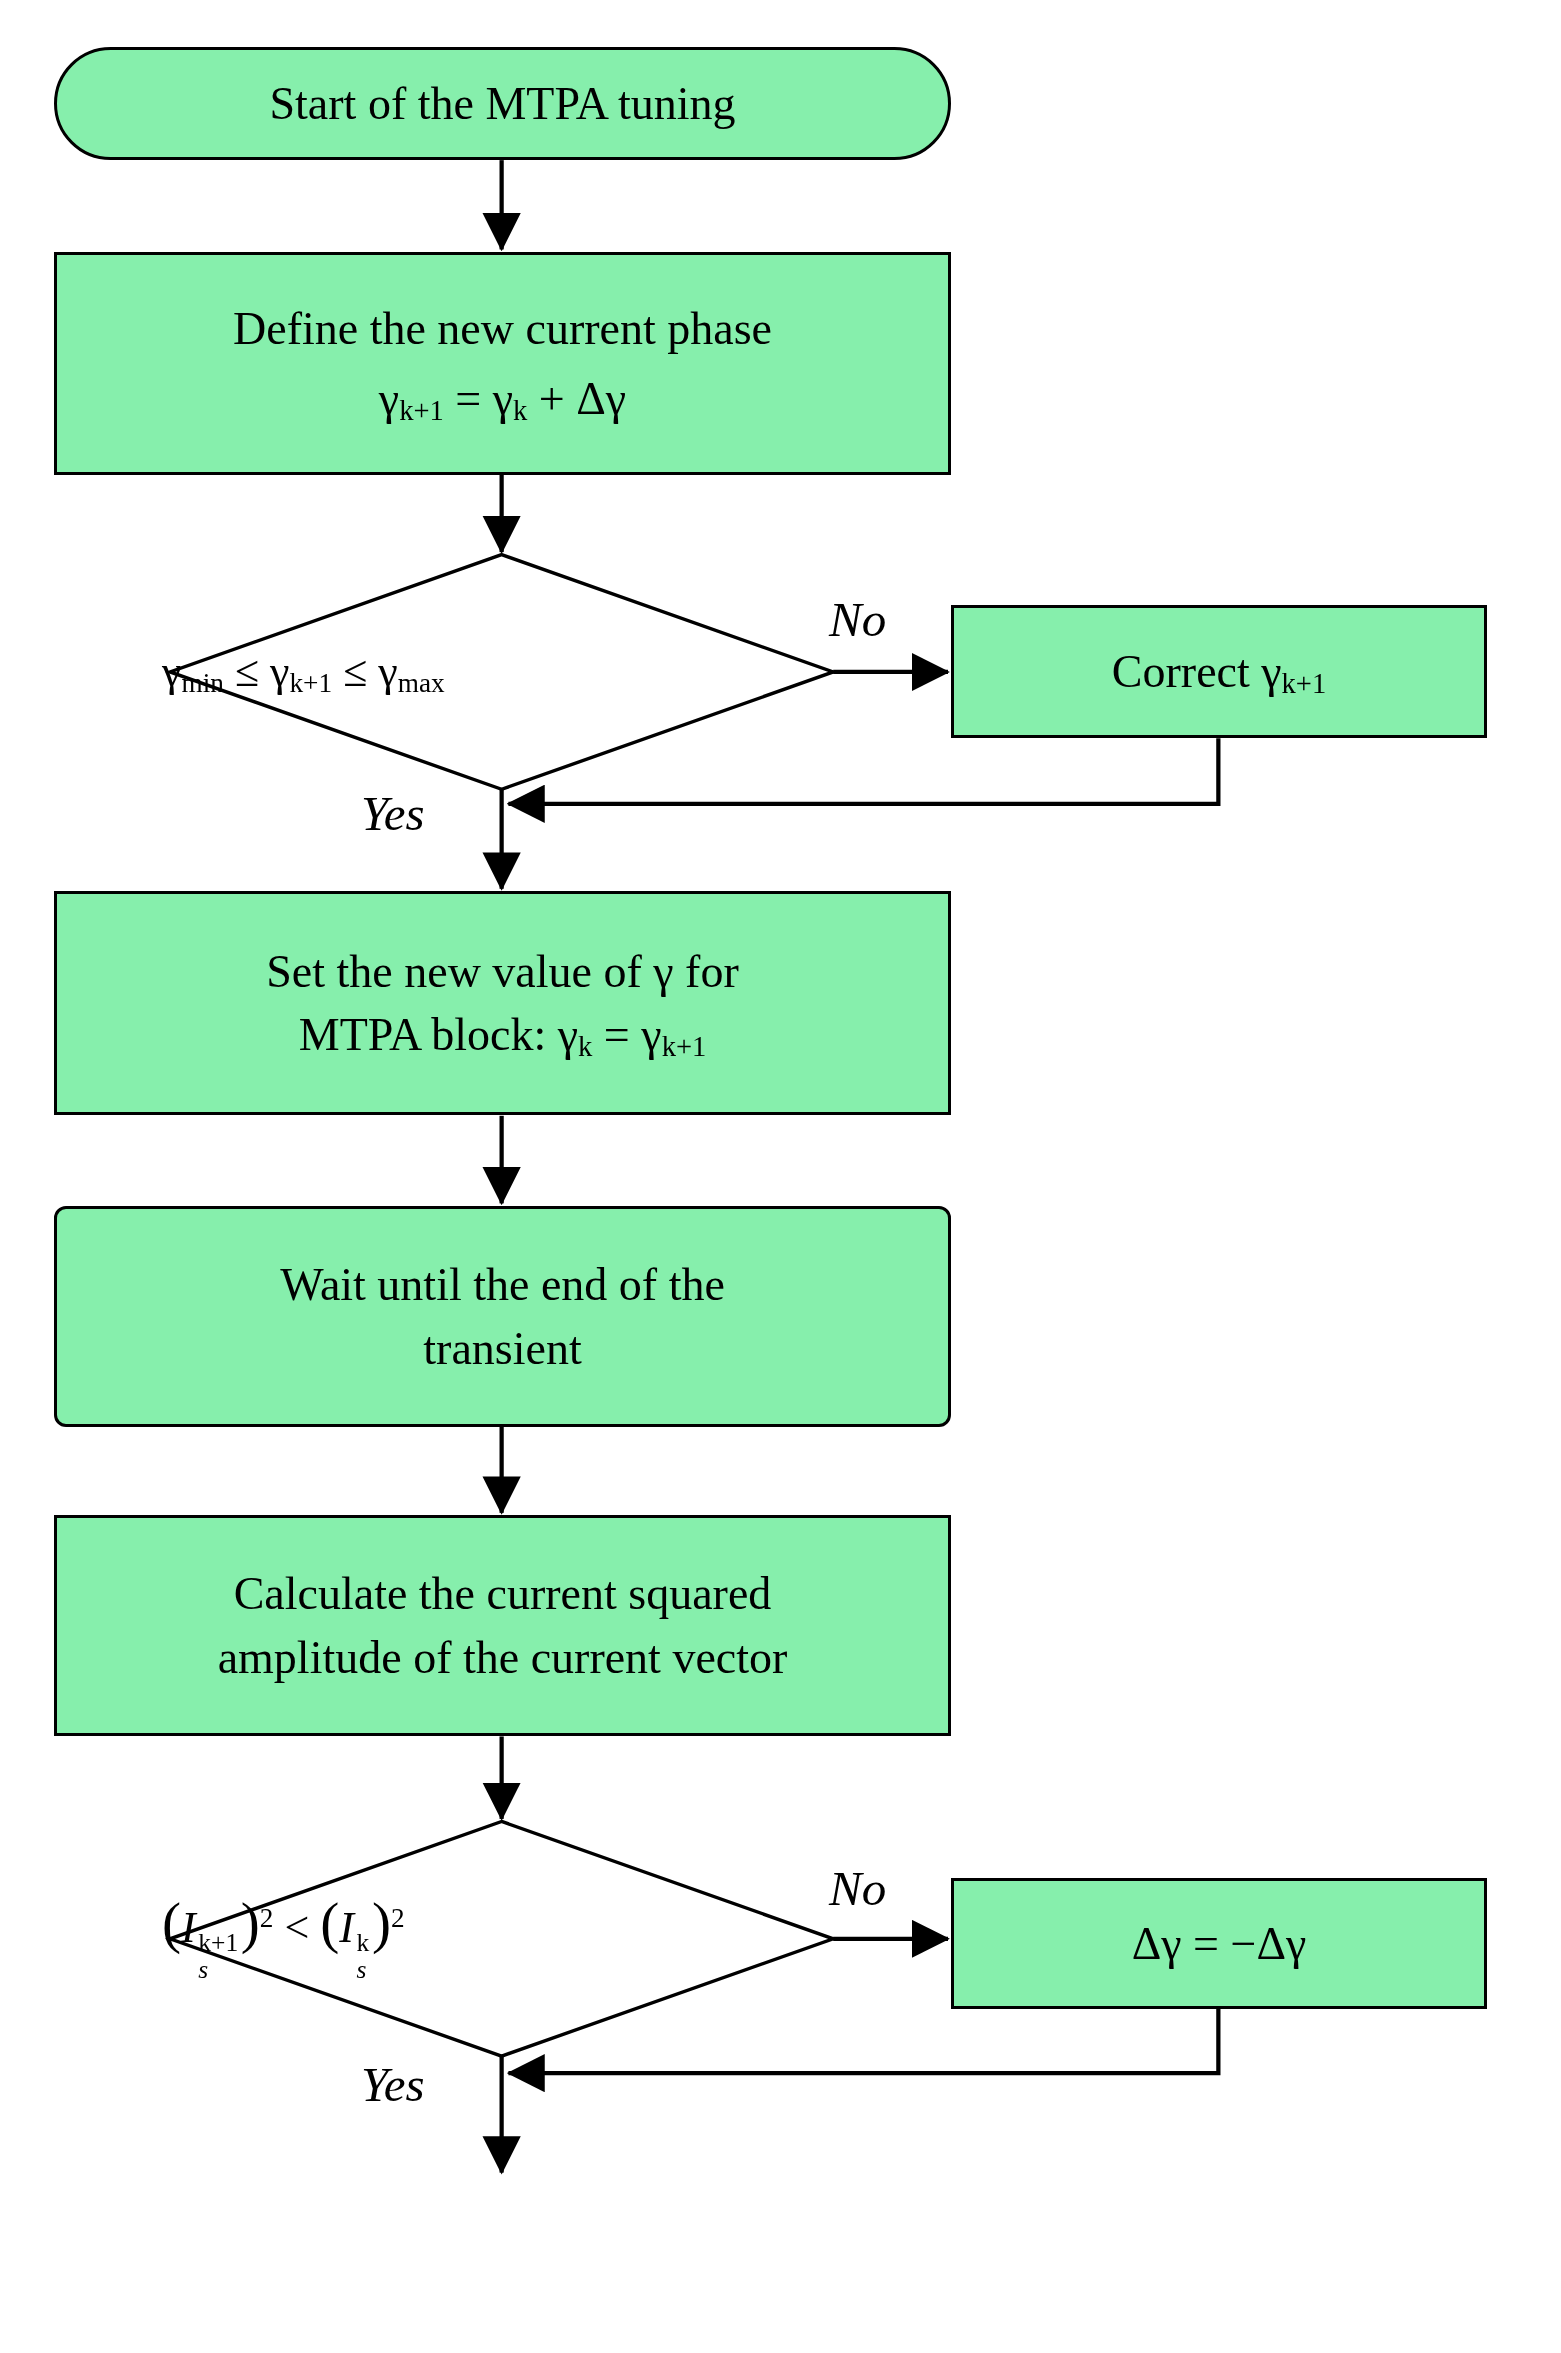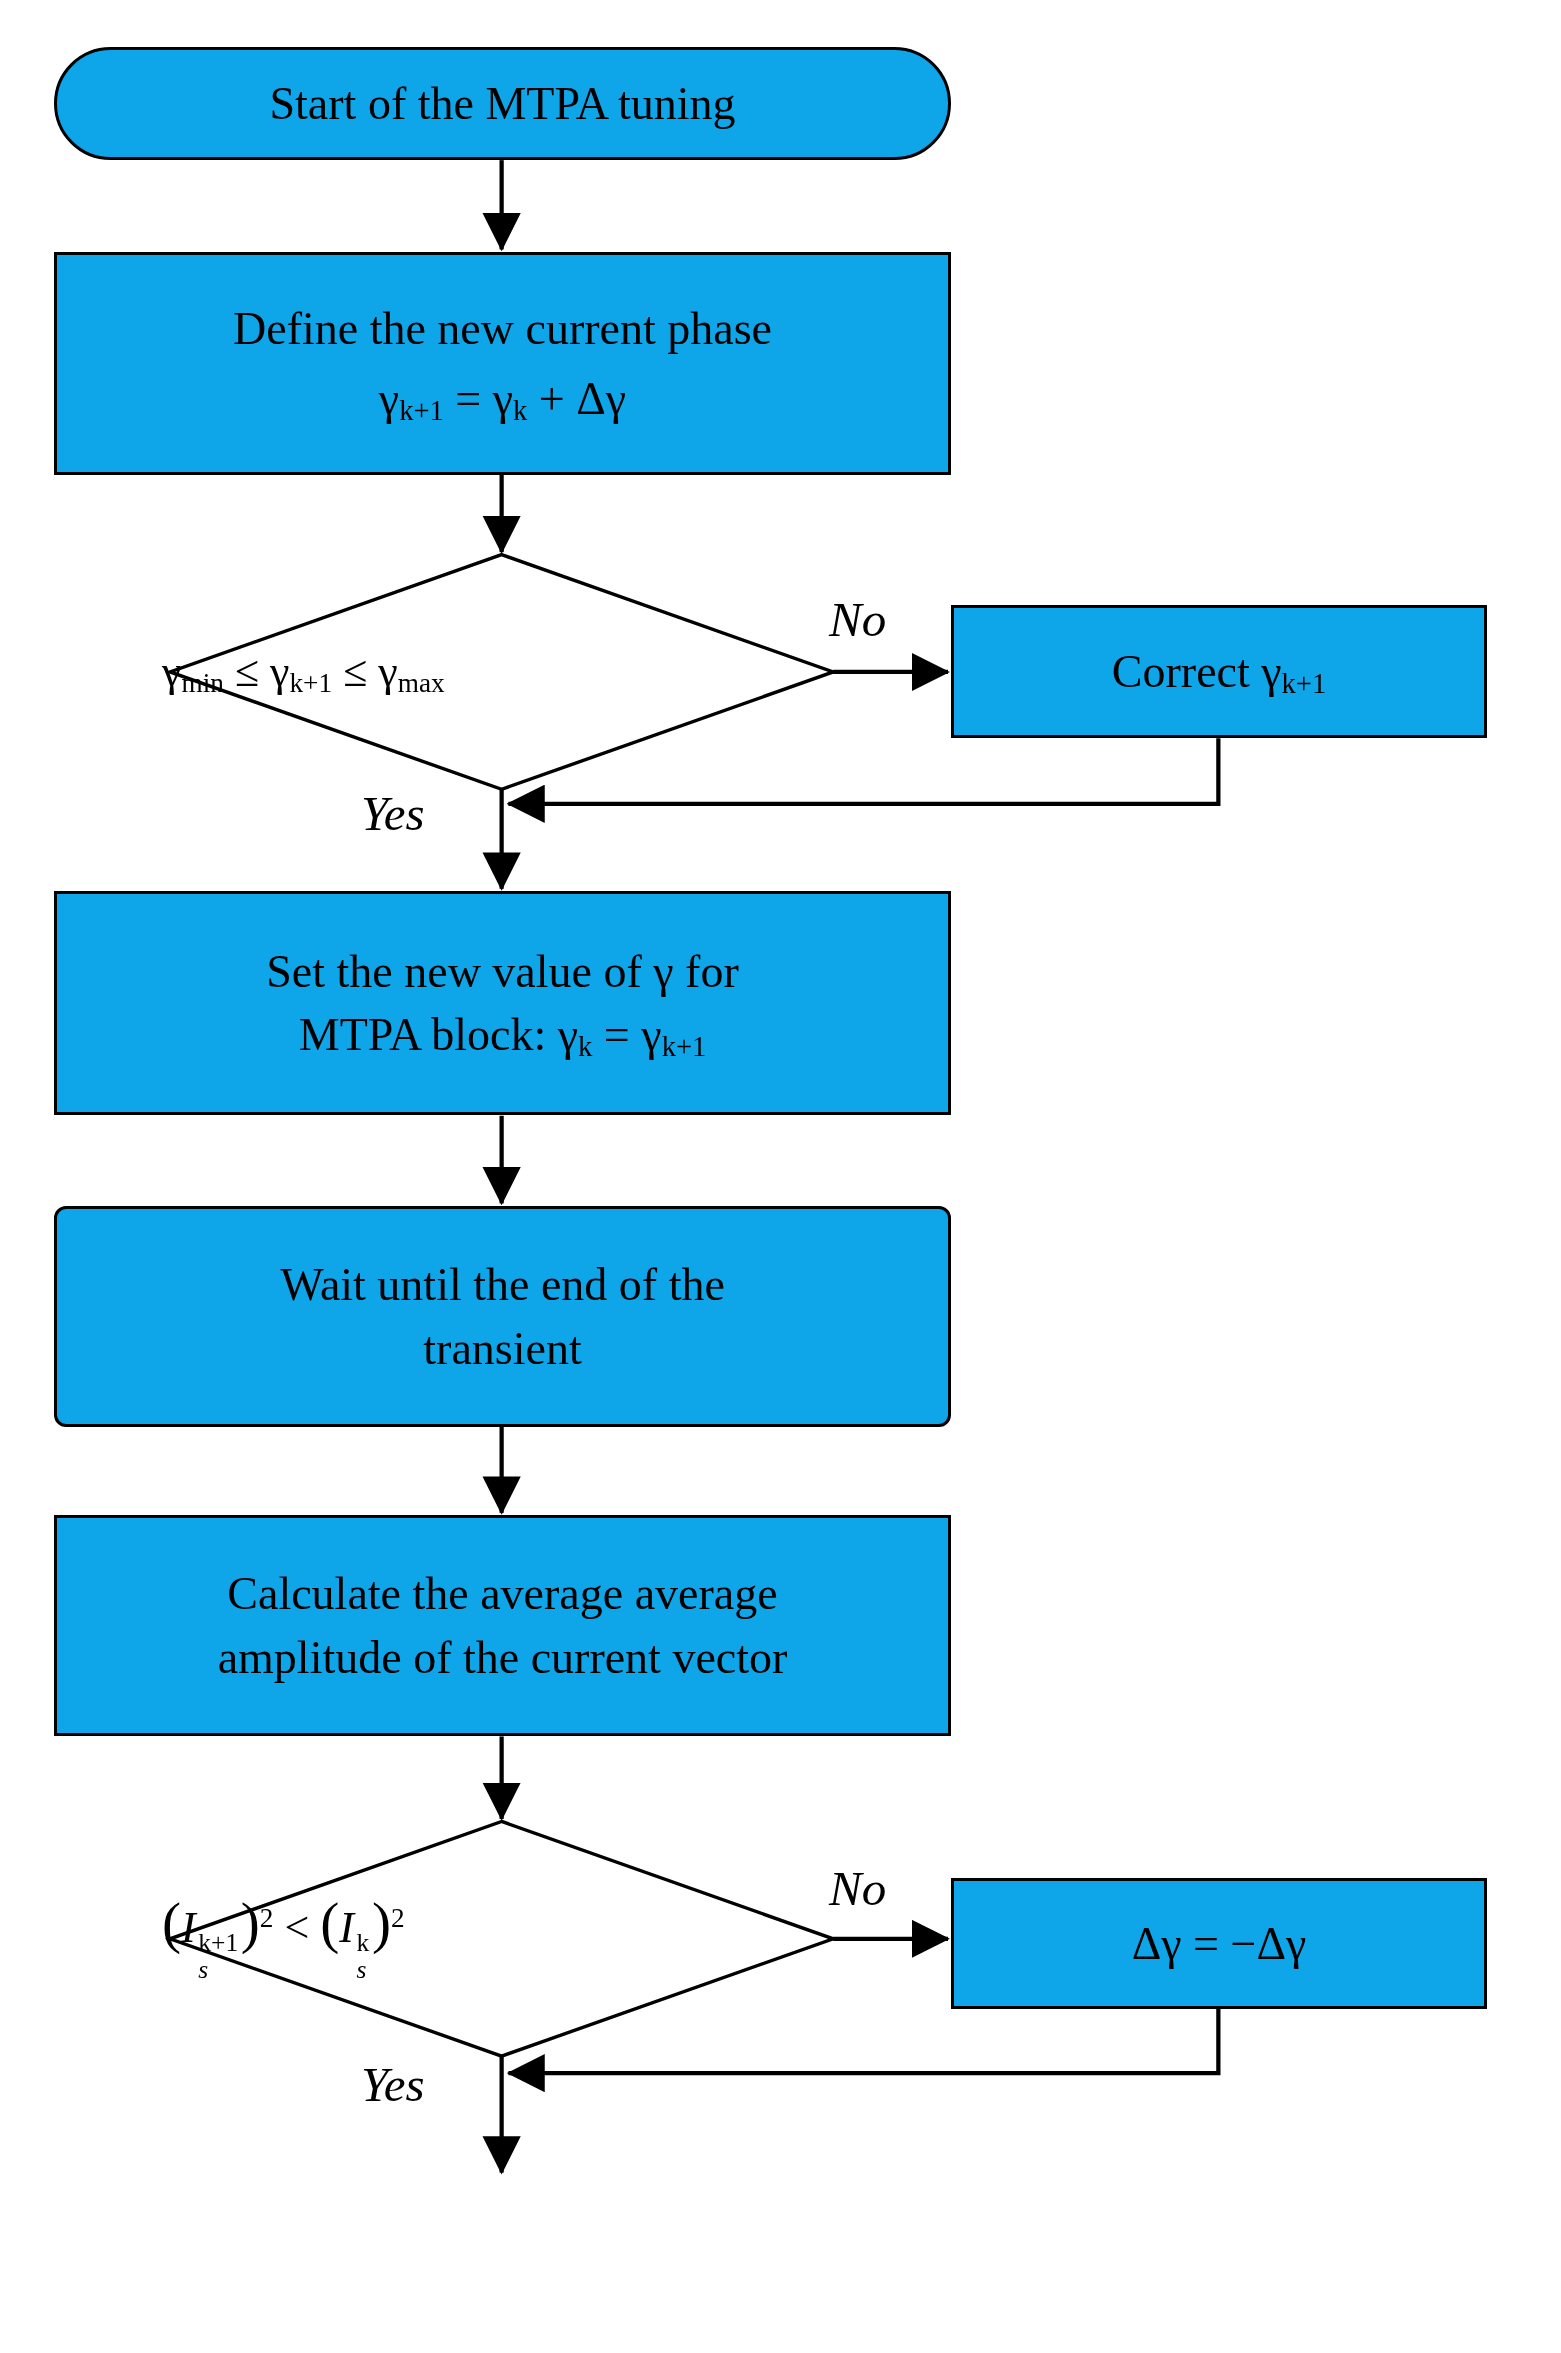--- a/index.html
+++ b/index.html
@@ -13,21 +13,21 @@
   }
   .layer {
     position: absolute;
     left: 0; top: 0;
     width: 1561px; height: 2354px;
   }
   .box {
     position: absolute;
     box-sizing: border-box;
     border: 3.4px solid #000;
-    background: #0ea5e9;
+    background: #86efac;
     display: flex;
     flex-direction: column;
     align-items: center;
     justify-content: center;
     text-align: center;
     font-size: 46px;
     line-height: 1.38;
     padding: 0 20.4px;
   }
   .oval { border-radius: 77px; }
@@ -121,21 +121,21 @@
       <span>MTPA block: γ</span><sub class="sb">k</sub><span> = γ</span><sub class="sb">k+1</sub>
     </div>
   </div>
 
   <div class="box" style="left:54px; top:1206px; width:897px; height:221px;border-radius:12px;">
     <div>Wait until the end of the</div>
     <div>transient</div>
   </div>
 
   <div class="box" style="left:54px; top:1515px; width:897px; height:221px;">
-    <div>Calculate the average average</div>
+    <div>Calculate the current squared</div>
     <div>amplitude of the current vector</div>
   </div>
 
   <div class="dlabel" style="left:162px; top:1898px; width:680px; height:82px;">
     <span>
       <span class="paren">(</span><span class="ivar">I</span><span class="supsub">
           <span class="ss-sup">k+1</span>
           <span class="ss-sub">s</span>
         </span><span class="paren">)</span><sup class="sp">2</sup><span> &lt; </span><span class="paren">(</span><span class="ivar">I</span><span class="supsub">
           <span class="ss-sup">k</span>

